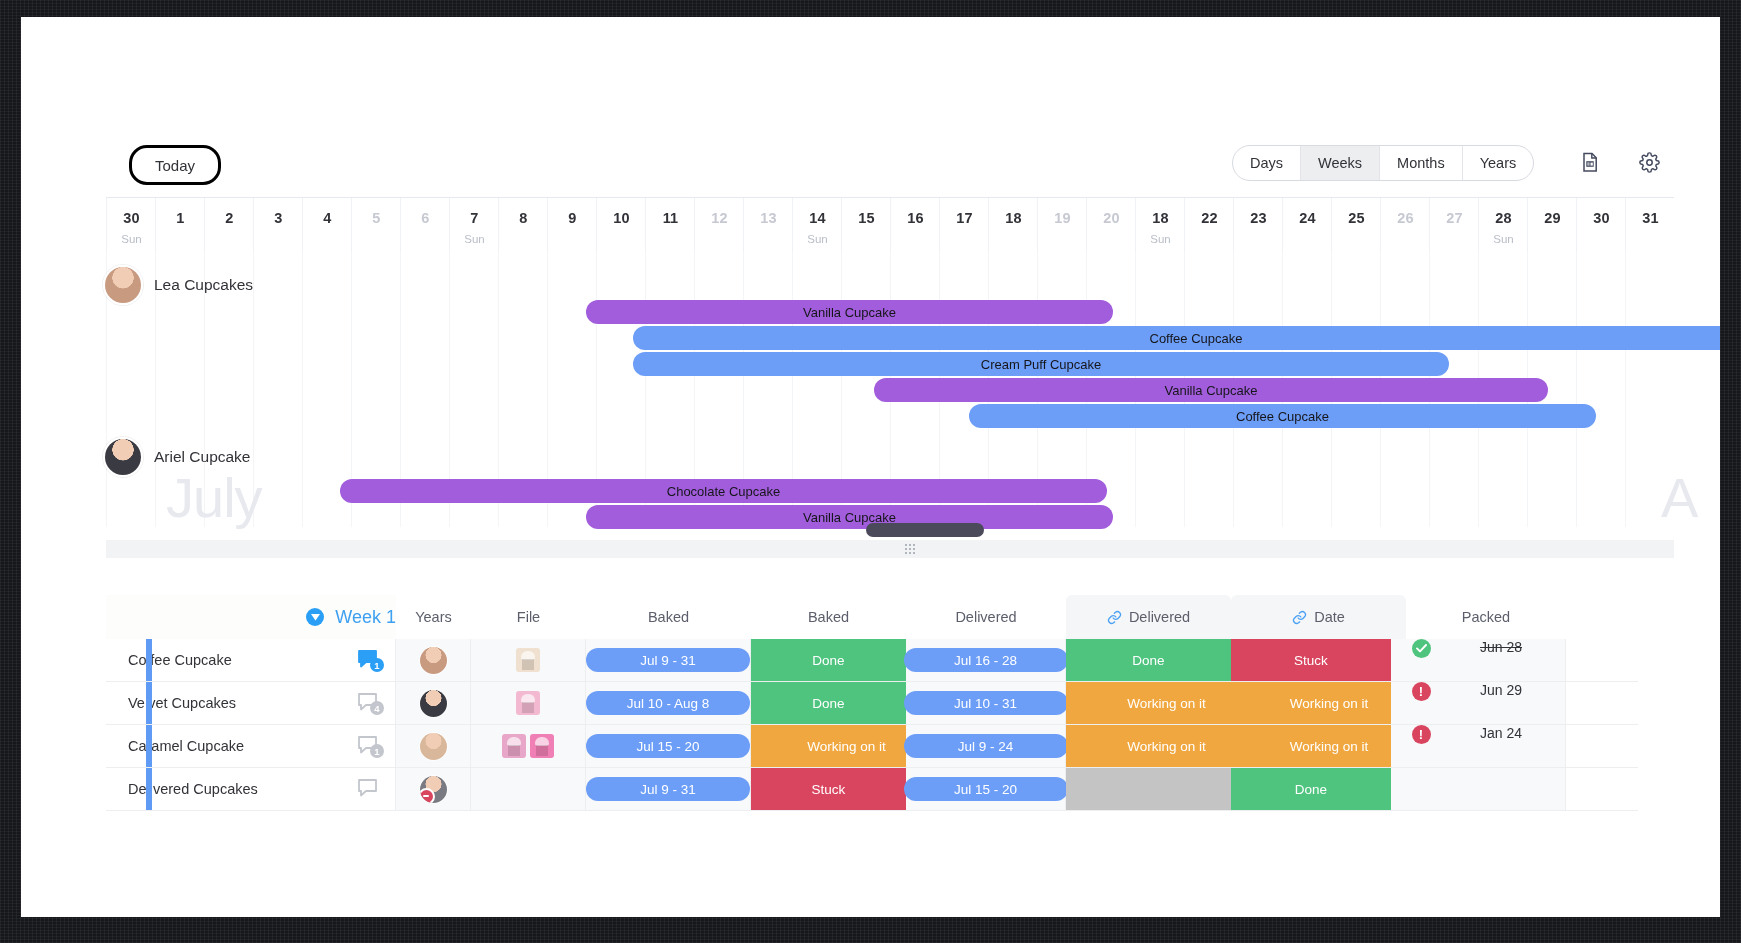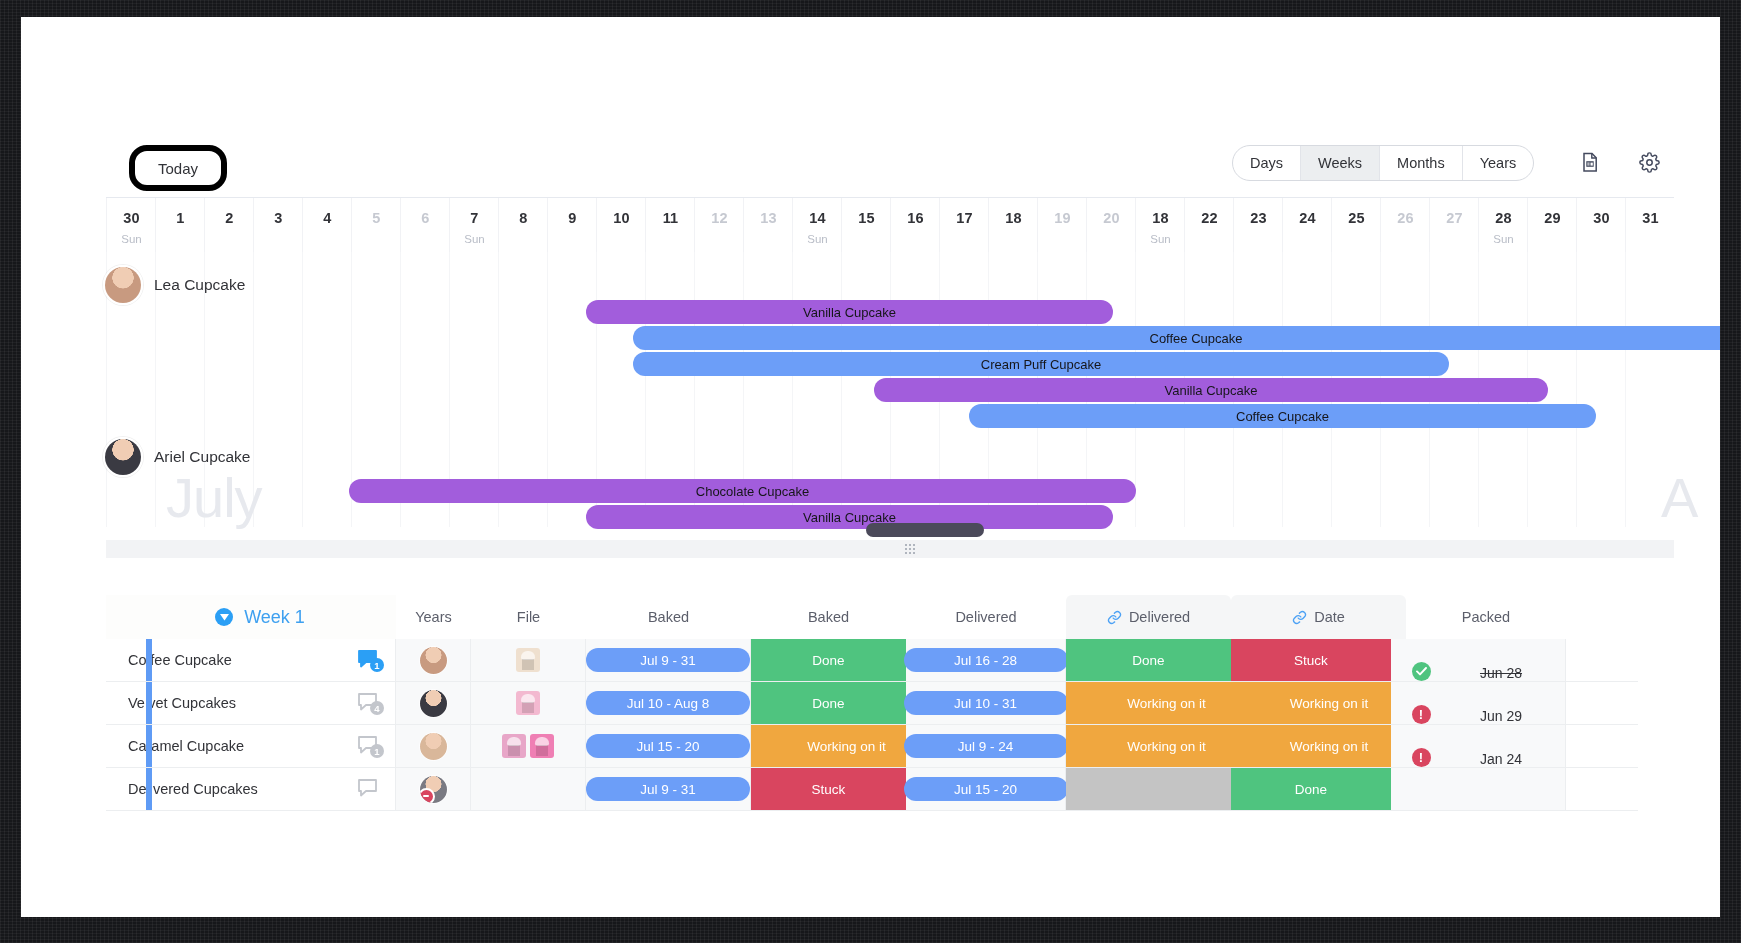--- a/index.html
+++ b/index.html
@@ -21,21 +21,21 @@
   }
   .app{
     position:absolute;left:21px;top:17px;width:1699px;height:900px;
     background:#ffffff;overflow:hidden;
   }
 
   
   .toolbar{position:absolute;left:0;top:0;width:100%;height:152px;}
   .today-btn{
     position:absolute;left:108px;top:128px;width:86px;height:34px;
-    border:6px solid #000000;border-radius:18px;background:#fff;
+    border:3px solid #000000;border-radius:18px;background:#fff;
     font-size:15px;color:#323338;display:flex;align-items:center;justify-content:center;
     cursor:pointer;
   }
   .zoom-group{
     position:absolute;left:1211px;top:128px;height:34px;display:flex;
     border:1px solid #d7dae0;border-radius:18px;overflow:hidden;background:#fff;
   }
   .zoom-group > div{
     display:flex;align-items:center;justify-content:center;
     font-size:14.5px;color:#323338;padding:0 17px;height:100%;
@@ -103,21 +103,21 @@
   .grip i{width:2px;height:2px;background:#9aa0ab;border-radius:1px;display:block;}
 
   
   .table{position:absolute;left:85px;top:578px;width:1532px;}
   .thead{display:flex;height:44px;align-items:center;}
   .th{
     font-size:14.5px;color:#5c5f6b;display:flex;align-items:center;justify-content:center;
     height:44px;box-sizing:border-box;gap:7px;
   }
   .th.grp{
-    justify-content:center;padding-left:18px;gap:11px;
+    justify-content:flex-end;padding-left:18px;gap:11px;
     background:#fdfdfc;
   }
   .grp-caret{
     width:18px;height:18px;border-radius:50%;background:#2b9ff5;
     display:flex;align-items:center;justify-content:center;flex:0 0 18px;
   }
   .grp-caret svg{display:block;}
   .grp-title{color:#3ea0f0;font-size:18px;}
   .th.hl{background:#f5f6f7;border-radius:6px 6px 0 0;}
   .link-ic{display:flex;align-items:center;}
@@ -152,21 +152,21 @@
   .s-work{background:#f0a73f;padding-left:36px;}
   .s-stuck{background:#d9455f;}
   .s-none{background:#c4c4c4;}
   .ravatar{width:27px;height:27px;border-radius:50%;overflow:hidden;position:relative;border:1px solid #fff;}
   .rbadge{
     position:absolute;left:-2px;bottom:-2px;width:13px;height:13px;border-radius:50%;
     background:#d9455f;border:2px solid #fff;display:flex;align-items:center;justify-content:center;
   }
   .rbadge i{display:block;width:6px;height:1.6px;background:#fff;border-radius:1px;}
   .thumb{width:24px;height:24px;border-radius:3px;overflow:hidden;position:relative;margin:0 2px;}
-  .date-cell{display:flex;align-items:flex-end;justify-content:flex-start;gap:12px;width:100%;height:100%;}
+  .date-cell{display:flex;align-items:flex-start;justify-content:flex-start;gap:12px;width:100%;height:100%;}
   .date-ic{width:60px;display:flex;align-items:center;justify-content:center;}
   .date-txt{flex:1;text-align:center;font-size:14px;color:#323338;padding-right:26px;}
   .date-txt.strike{text-decoration:line-through;}
   .chk{width:19px;height:19px;border-radius:50%;background:#4fc47f;display:flex;align-items:center;justify-content:center;}
   .excl{width:19px;height:19px;border-radius:50%;background:#d9455f;display:flex;align-items:center;justify-content:center;color:#fff;font-size:13px;font-weight:700;line-height:1;}
 </style>
 </head>
 <body>
 
 <div class="frame"></div>
@@ -336,34 +336,34 @@
         <div class="gline" style="left: 1421px;"></div>
         <div class="gline" style="left: 1470px;"></div>
         <div class="gline" style="left: 1519px;"></div>
       </div>
   </div>
   <div id="gantt-layer">
       <div class="person" style="top: 248px;">
         <div class="avatar">
           <div class="skin" style="background:radial-gradient(circle at 50% 30%, #f0cdb4 0 34%, #c89a80 35% 100%)"></div>
         </div>
-        <div class="pname">Lea Cupcake</div>
+        <div class="pname">Lea Cupcakes</div>
       </div>
       <div class="bar purple" style="left: 565px; width: 527px; top: 283px;">Vanilla Cupcake</div>
       <div class="bar blue" style="left: 612px; width: 1126px; top: 309px;">Coffee Cupcake</div>
       <div class="bar blue" style="left: 612px; width: 816px; top: 335px;">Cream Puff Cupcake</div>
       <div class="bar purple" style="left: 853px; width: 674px; top: 361px;">Vanilla Cupcake</div>
       <div class="bar blue" style="left: 948px; width: 627px; top: 387px;">Coffee Cupcake</div>
       <div class="person" style="top: 420px;">
         <div class="avatar">
           <div class="skin" style="background:radial-gradient(circle at 50% 30%, #f0cdb4 0 34%, #3a3a42 35% 100%)"></div>
         </div>
         <div class="pname">Ariel Cupcake</div>
       </div>
-      <div class="bar purple" style="left: 328px; width: 767px; top: 462px; padding-left: 20px;">Chocolate Cupcake</div>
+      <div class="bar purple" style="left: 319px; width: 767px; top: 462px;">Chocolate Cupcake</div>
       <div class="bar purple" style="left: 565px; width: 527px; top: 488px;">Vanilla Cupcake</div>
       <div class="bar-scroll" style="left: 845px; top: 506px; width: 118px;"></div>
     </div>
   <div class="watermark">July</div>
   <div class="watermark-r">A</div>
   <div class="gantt-bottom"></div>
   <div class="grip">
     <i></i>
       <i></i>
       <i></i>

